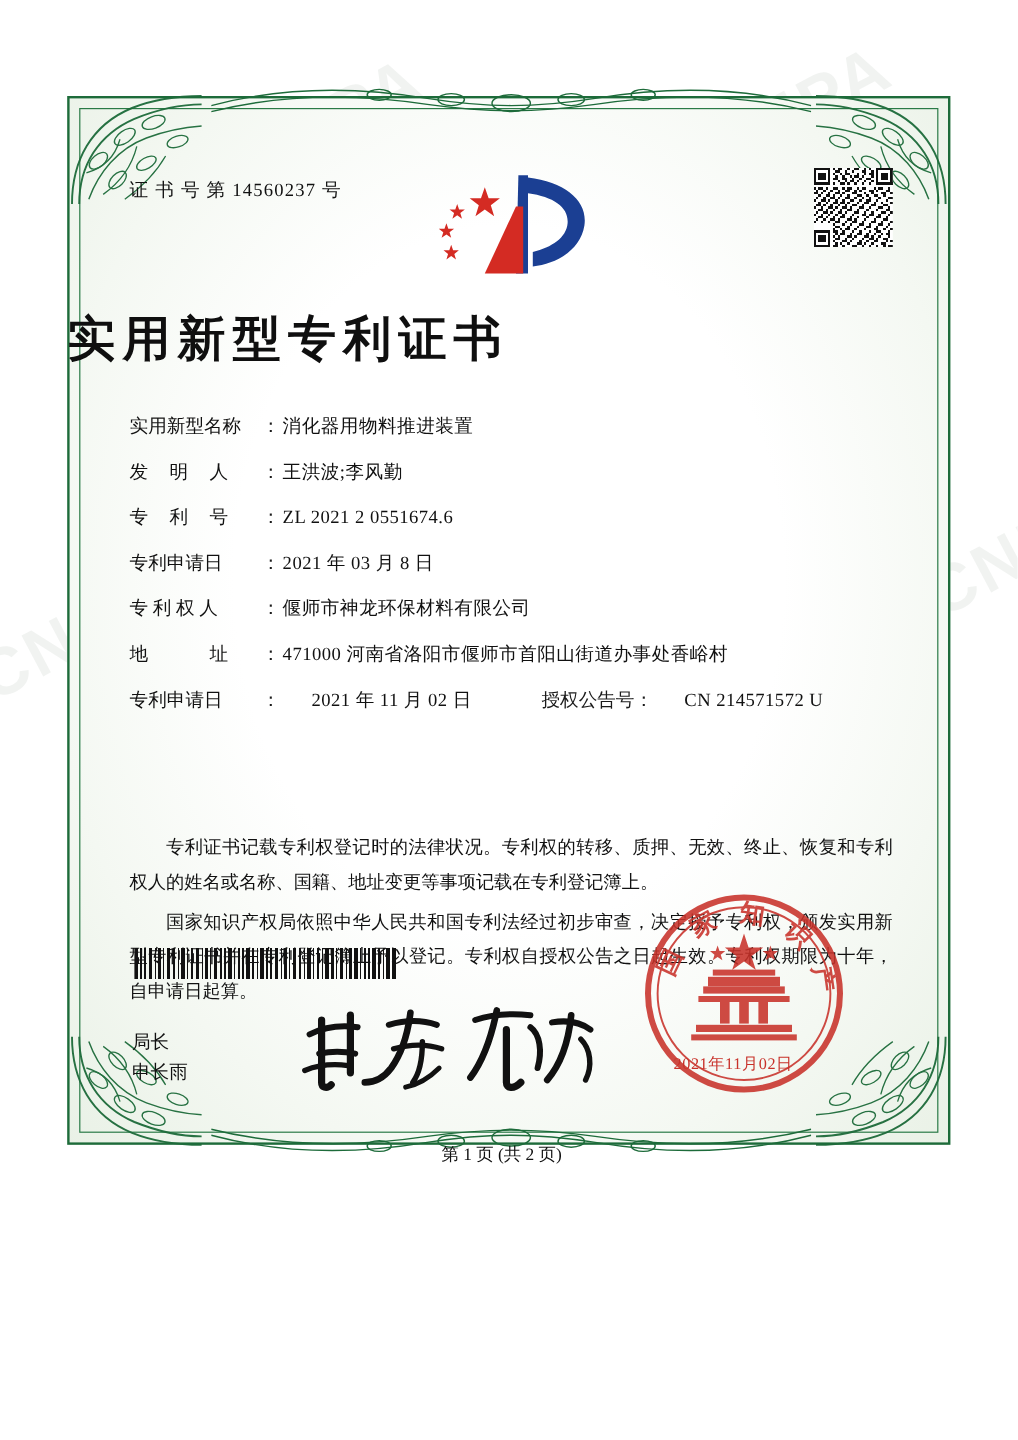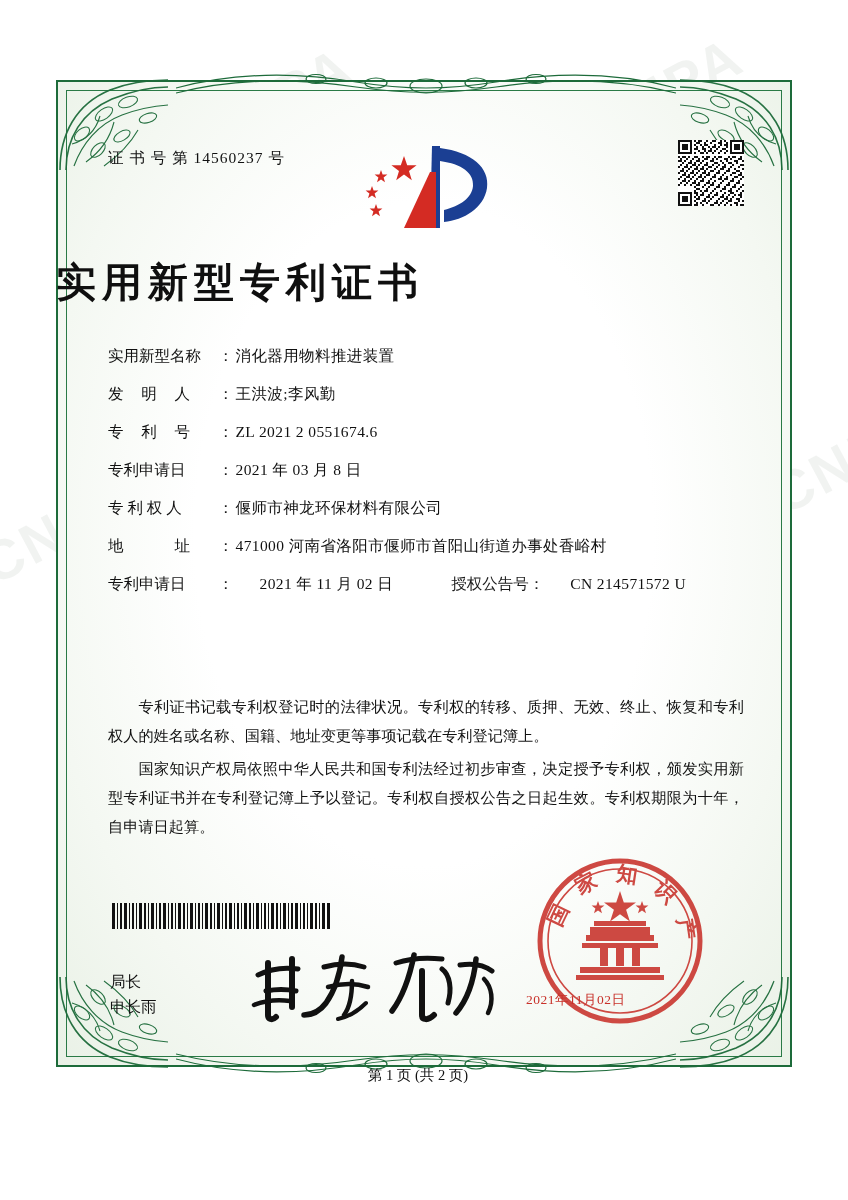--- a/index.html
+++ b/index.html
@@ -34,21 +34,21 @@
     transform: rotate(-28deg);
     transform-origin: left top;
   }
 
   
   .certificate {
     position: absolute;
     left: 56px;
     top: 80px;
     width: 736px;
-    height: 987px;
+    height: 874px;
     z-index: 1;
     background: radial-gradient(ellipse at 50% 46%, #ffffff 44%, #f4f8f2 74%, #e9f1e6 100%);
   }
   .border-outer {
     position: absolute;
     inset: 0;
     border: 2px solid #1d6b3a;
   }
   .border-inner {
     position: absolute;
@@ -212,21 +212,21 @@
     right: 88px;
     bottom: 42px;
     width: 168px;
     height: 168px;
   }
   .seal-date {
     position: absolute;
     right: 96px;
     bottom: 58px;
     width: 170px;
-    text-align: left;
+    text-align: center;
     font-size: 13.5px;
     color: #c8312a;
     letter-spacing: 0.5px;
   }
 
   .page-no {
     position: absolute;
     left: 0;
     right: 12px;
     bottom: -18px;

